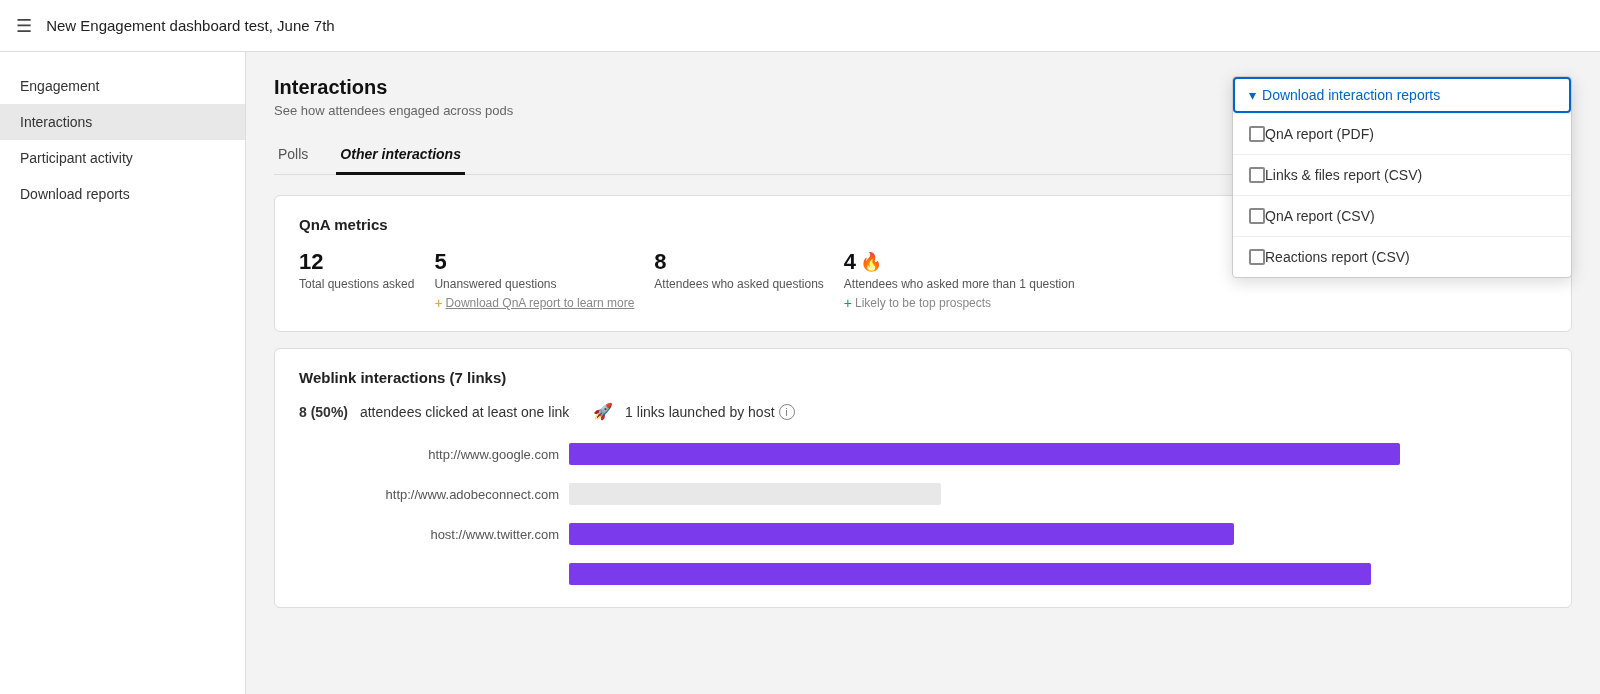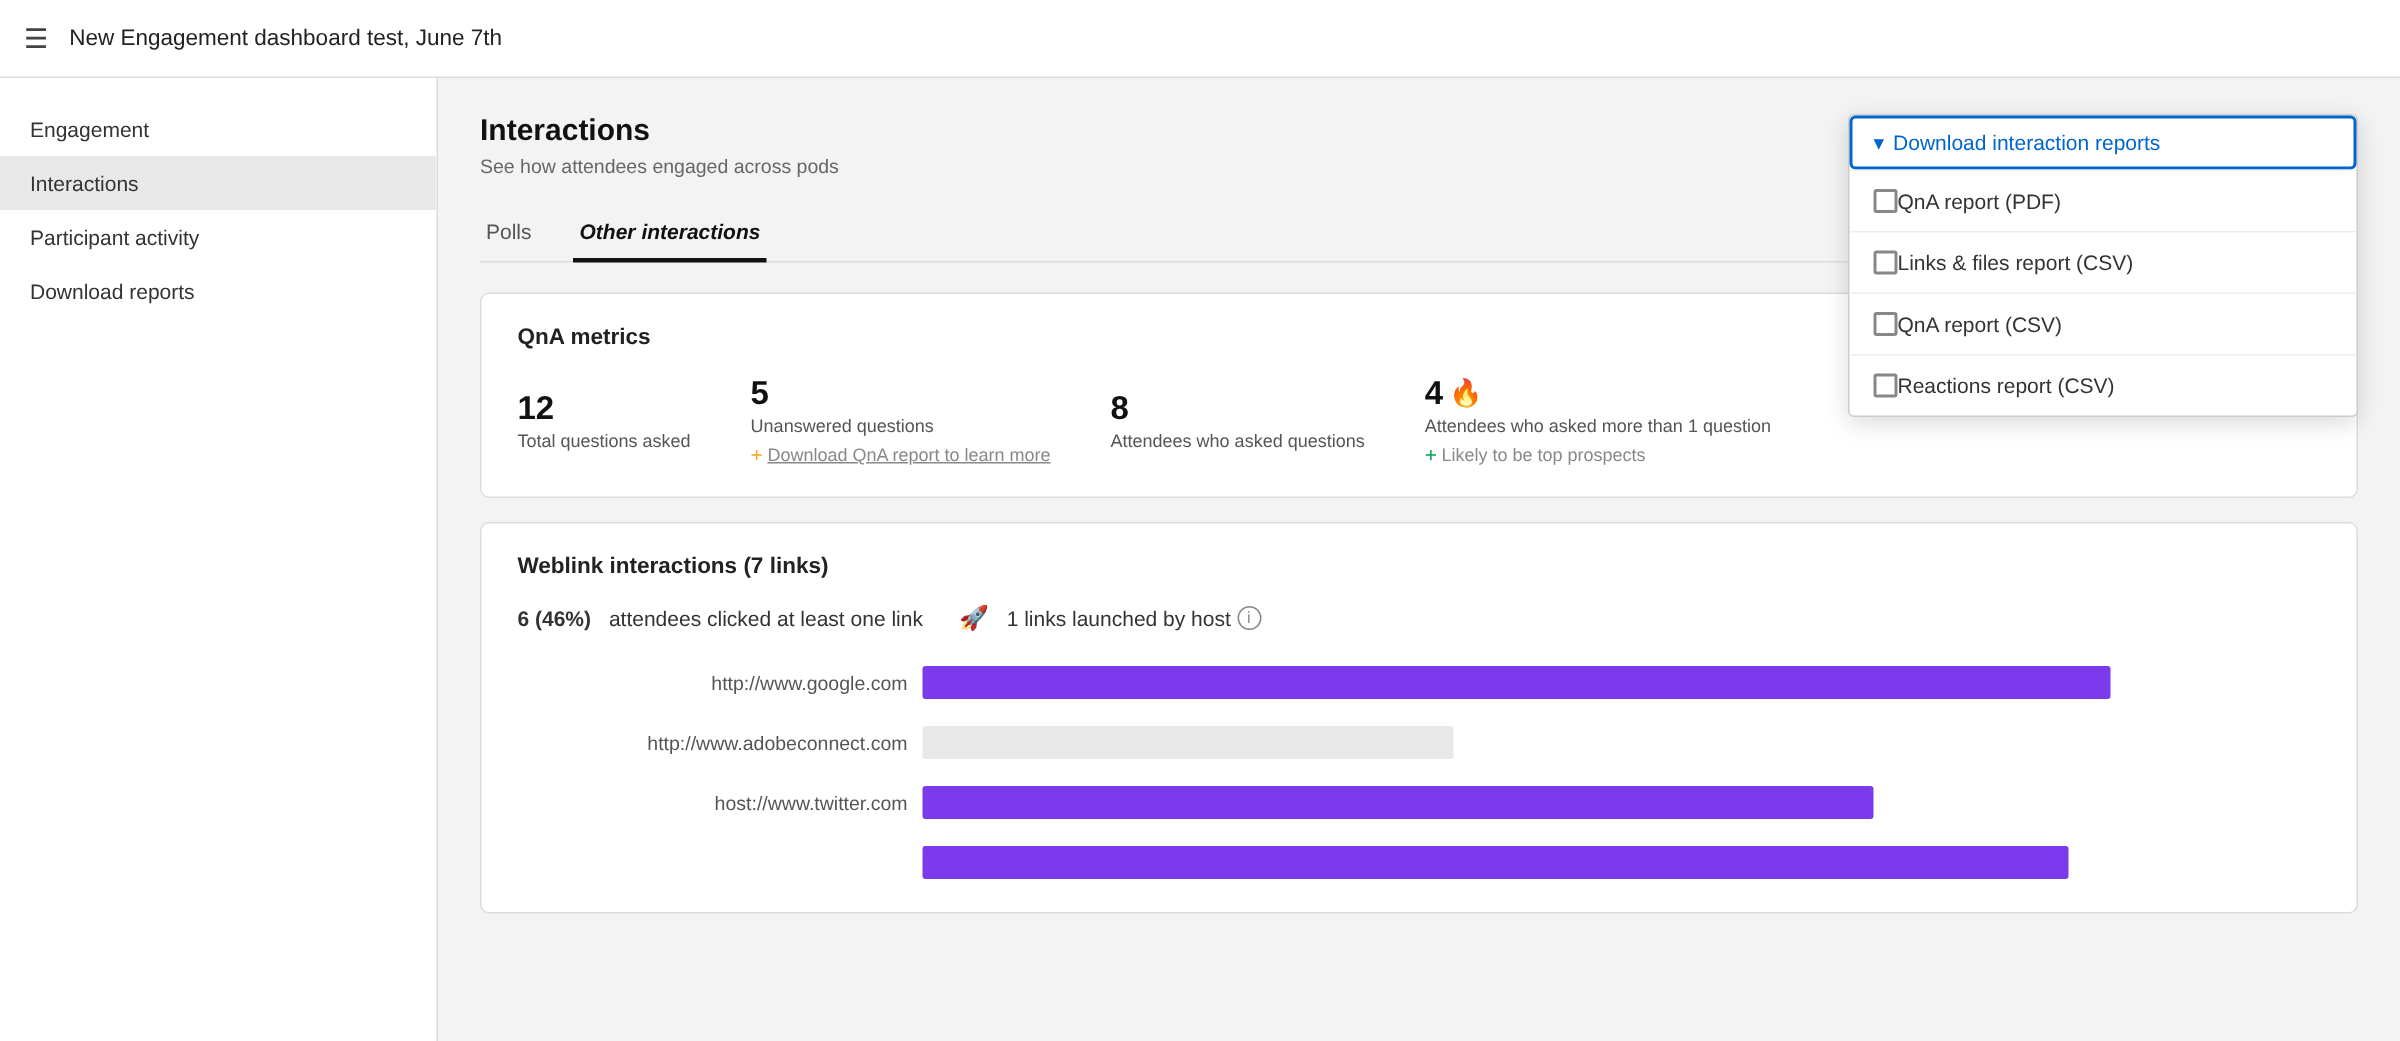--- a/index.html
+++ b/index.html
@@ -24,21 +24,21 @@
       font-weight: 500;
       color: #222;
     }
 
     .layout {
       display: flex;
       height: calc(100vh - 52px);
     }
 
     .sidebar {
-      width: 292px;
+      width: 246px;
       background: #fff;
       border-right: 1px solid #ddd;
       padding: 16px 0;
       flex-shrink: 0;
     }
     .sidebar-item {
       padding: 10px 20px;
       cursor: pointer;
       font-size: 14px;
       color: #333;
@@ -102,22 +102,22 @@
     }
     .section-title {
       font-size: 15px;
       font-weight: 600;
       color: #222;
       margin-bottom: 16px;
     }
 
     .metrics-row {
       display: flex;
-      gap: 40px;
-      align-items: center;
+      gap: 20px;
+      align-items: flex-start;
     }
     .metric-item { }
     .metric-value {
       font-size: 22px;
       font-weight: 600;
       color: #111;
       display: flex;
       align-items: center;
       gap: 4px;
     }
@@ -330,21 +330,21 @@
             <span style="color:#888;">Likely to be top prospects</span>
           </div>
         </div>
       </div>
     </div>
 
     <div class="section-card">
       <div class="section-title">Weblink interactions (7 links)</div>
       <div class="weblink-header-row">
         <div class="weblink-stat">
-          <strong>6 (46%)</strong>&nbsp;
+          <strong>8 (50%)</strong>&nbsp;
           <span>attendees clicked at least one link</span>
         </div>
         <div class="weblink-stat">
           <span class="rocket-icon">🚀</span>&nbsp;
           <span>1 links launched by host</span>
           <span class="info-icon">i</span>
         </div>
       </div>
       <div class="chart-area">
         <div class="chart-row">

